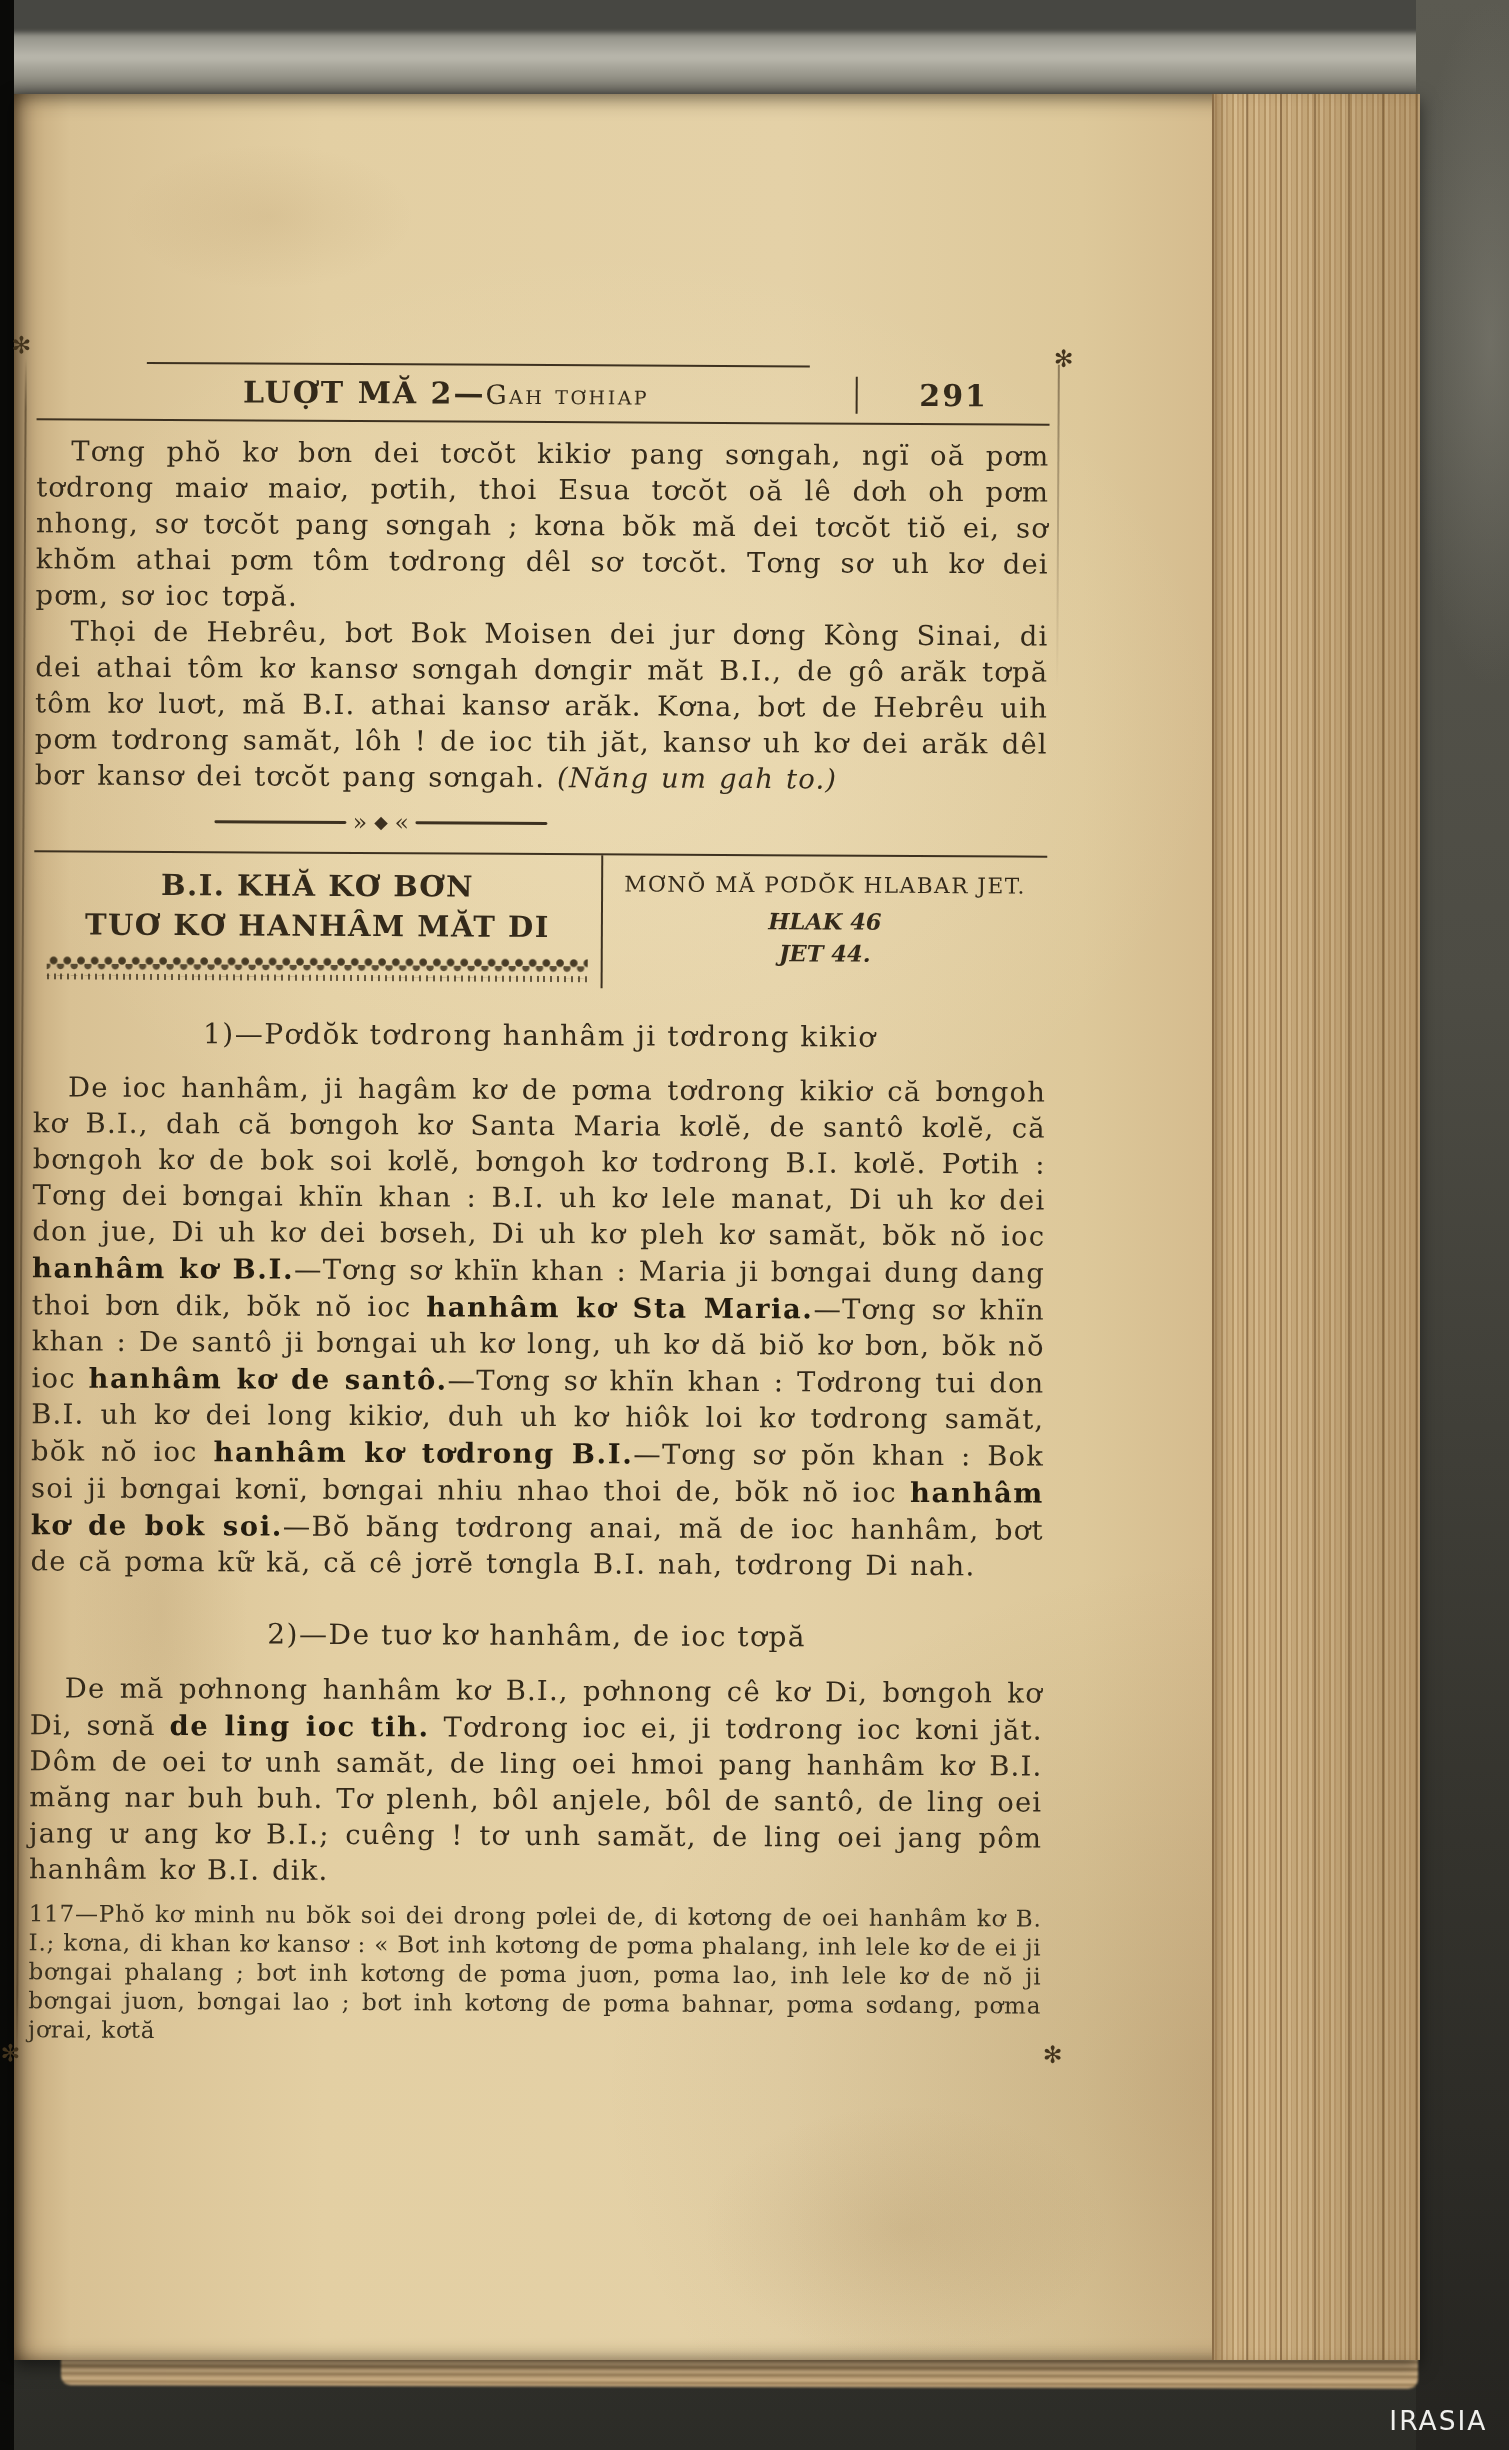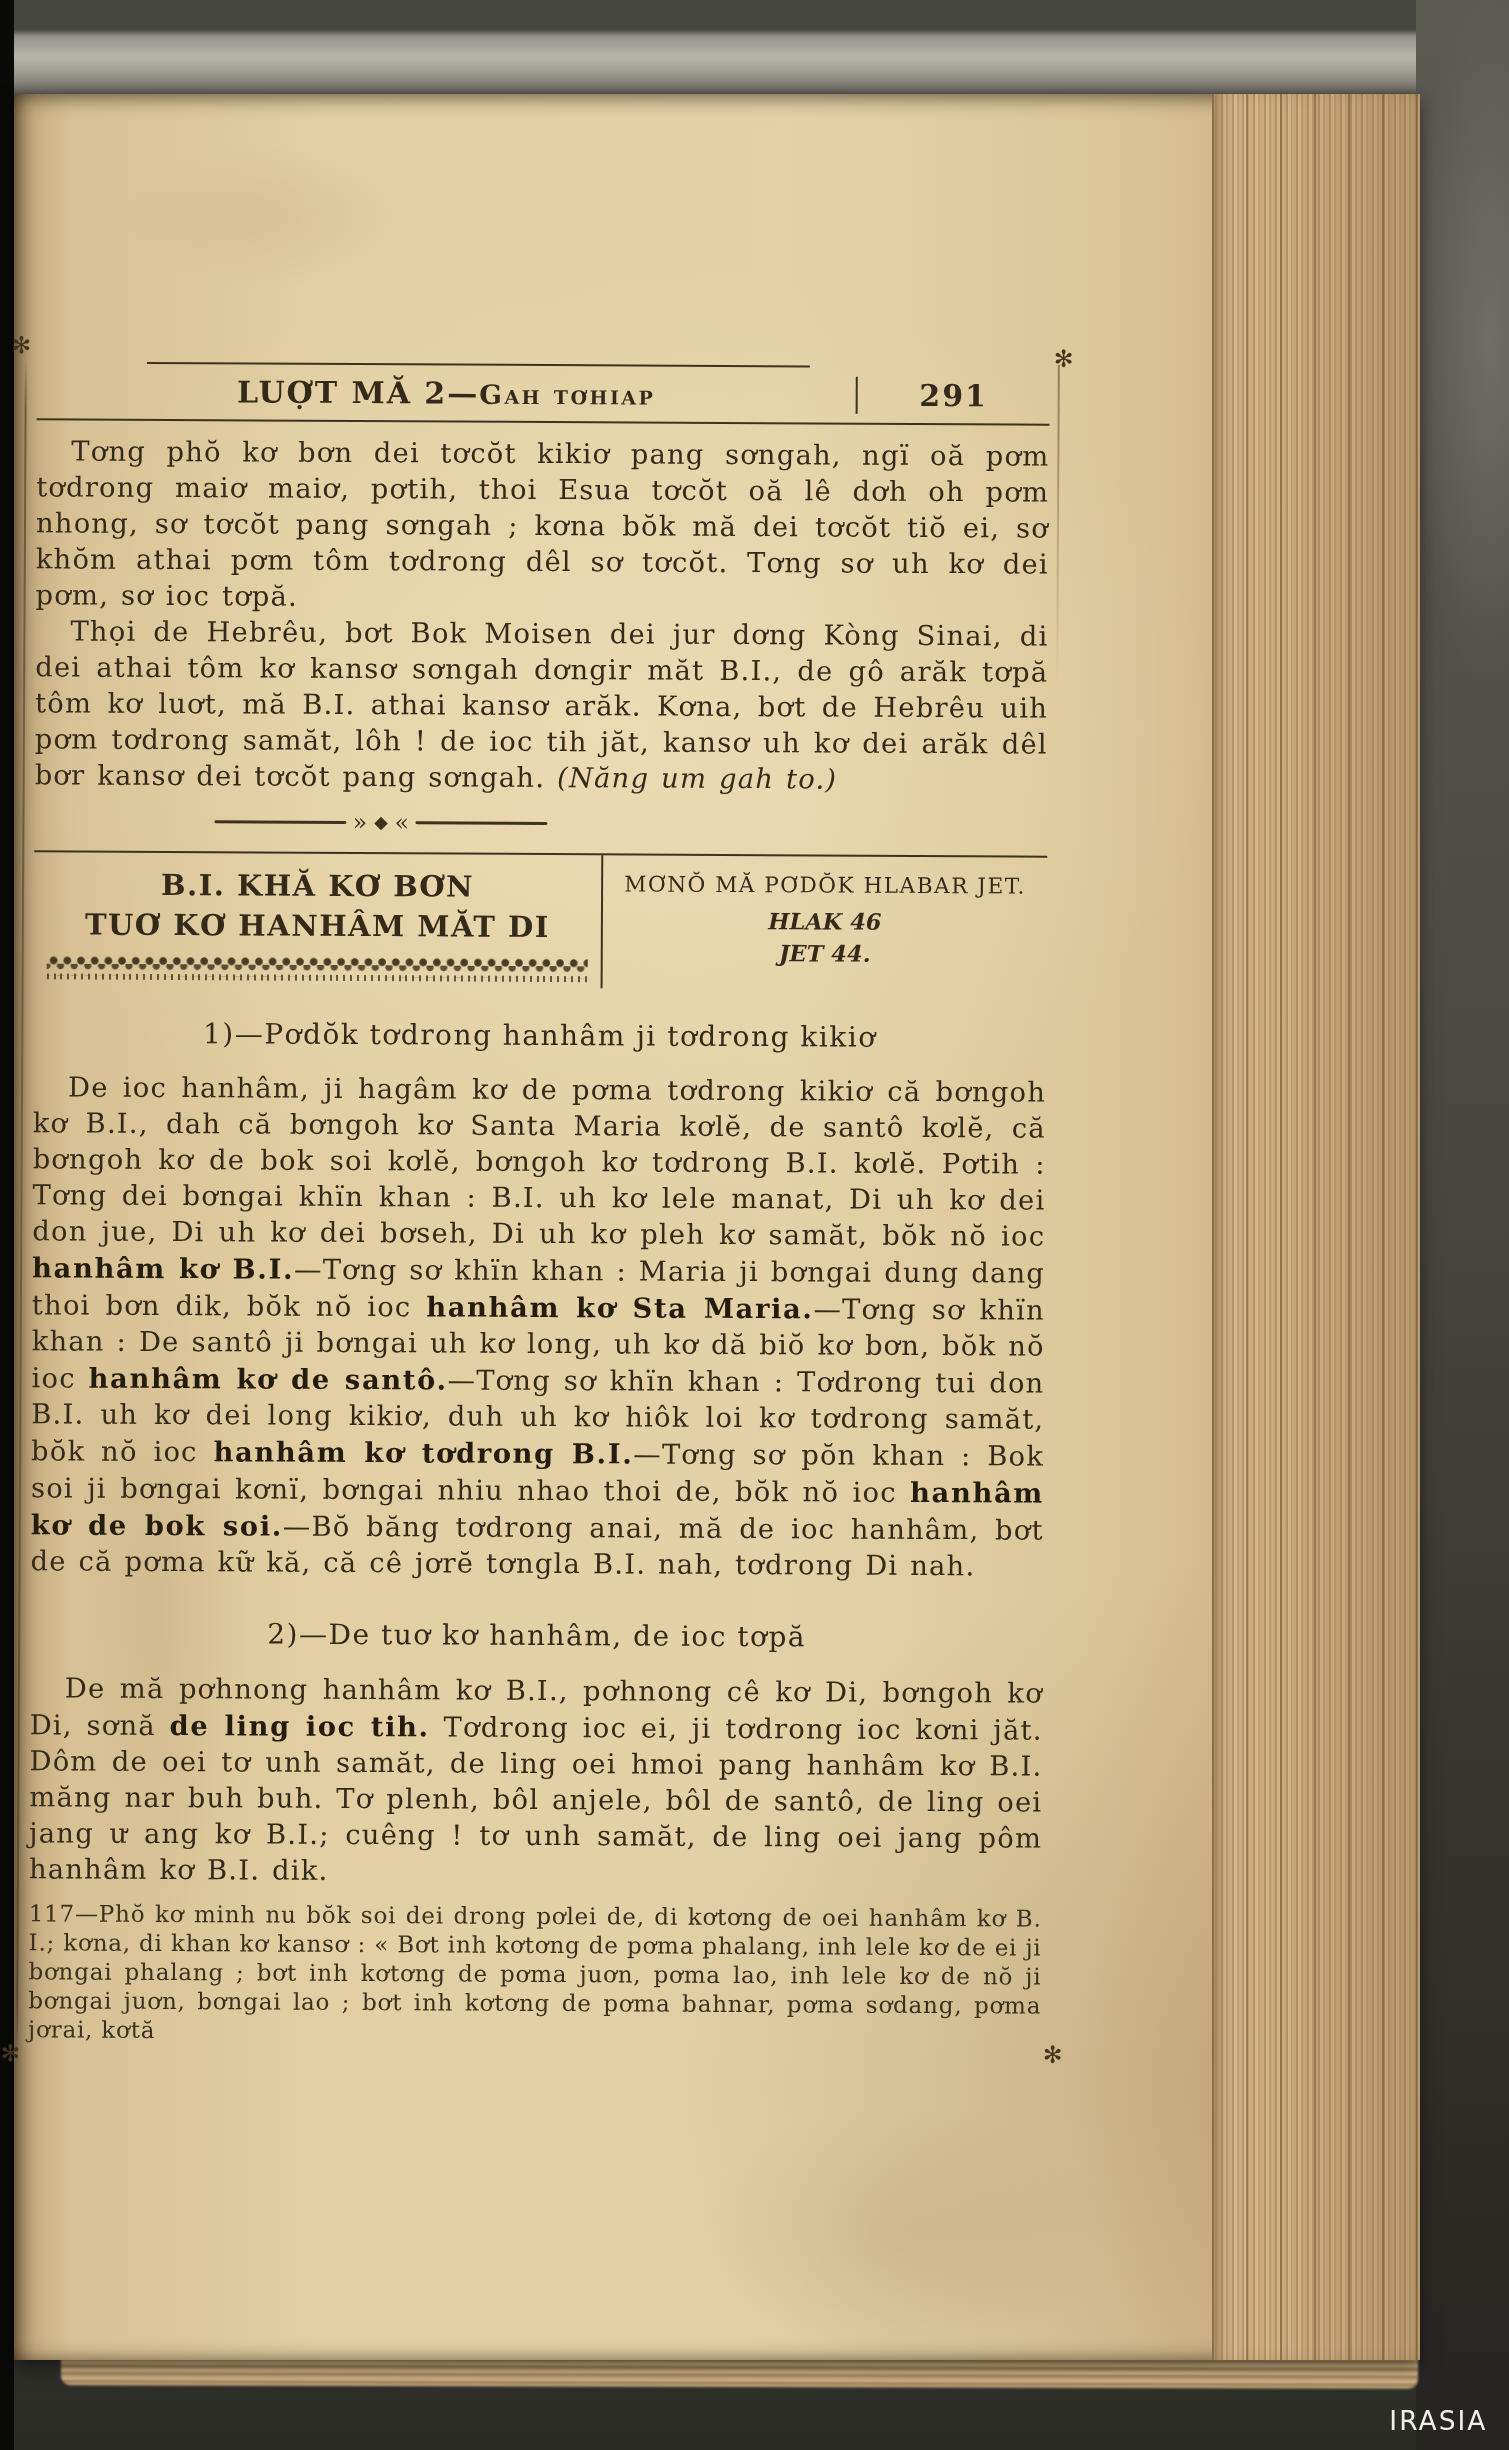--- a/index.html
+++ b/index.html
@@ -79,21 +79,21 @@
   }
   .orn { position:absolute; font-size:23.5px; color:#43341d; font-family:"DejaVu Sans","Liberation Sans",sans-serif; line-height:1; }
   .orn.tl { left:-25.5px; top:2px; }
   .orn.tr { right:-23.5px; top:9.8px; }
   .orn.bl { left:-27.4px; bottom:-2px; }
   .orn.br { right:-21.6px; bottom:2px; }
 
   .header-rule-top { margin:29px 0 3.9px 110px; width:663px; height:2px; background:#3d3120; }
   .header-row { display:flex; align-items:center; height:47px; }
   .header-title-wrap { width:819px; text-align:center; font-weight:bold; font-size:30px; letter-spacing:2px; white-space:nowrap; }
-  .ht-sub { font-weight:bold; font-variant:small-caps; font-size:26.5px; letter-spacing:2.5px;margin-top:20px; }
+  .ht-sub { font-weight:normal; font-variant:small-caps; font-size:26.5px; letter-spacing:2.5px;margin-top:20px; }
   .header-vbar { width:2px; height:37px; background:#3d3120; }
   .header-page { flex:1; text-align:center; font-size:30px; font-weight:bold; letter-spacing:2px; }
   .header-rule-bottom { width:100%; height:2px; background:#3d3120; margin:3.9px 0 13.7px; }
 
   .body-text { font-size:27.4px; line-height:36px; text-align:justify; letter-spacing:1.2px; word-spacing:2px; }
   p.para { margin:0; text-indent:35px; }
   .rich-bold { font-weight:bold; letter-spacing:1.6px; color:#241c0e; }
   .rich-italic { font-style:italic; }
 
   .divider { display:flex; align-items:center; margin:15.7px 0 7.8px 180px; width:333px; gap:6.9px; color:#3d3120; }

